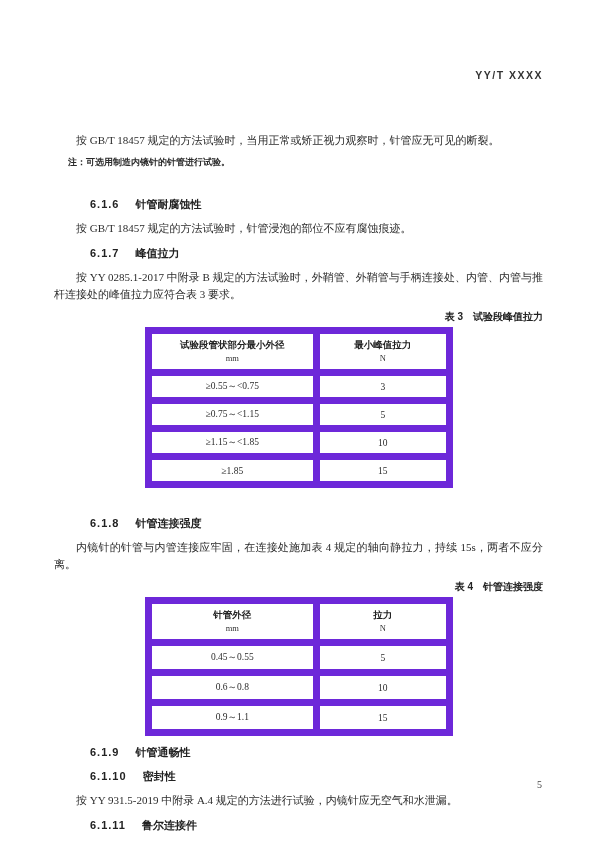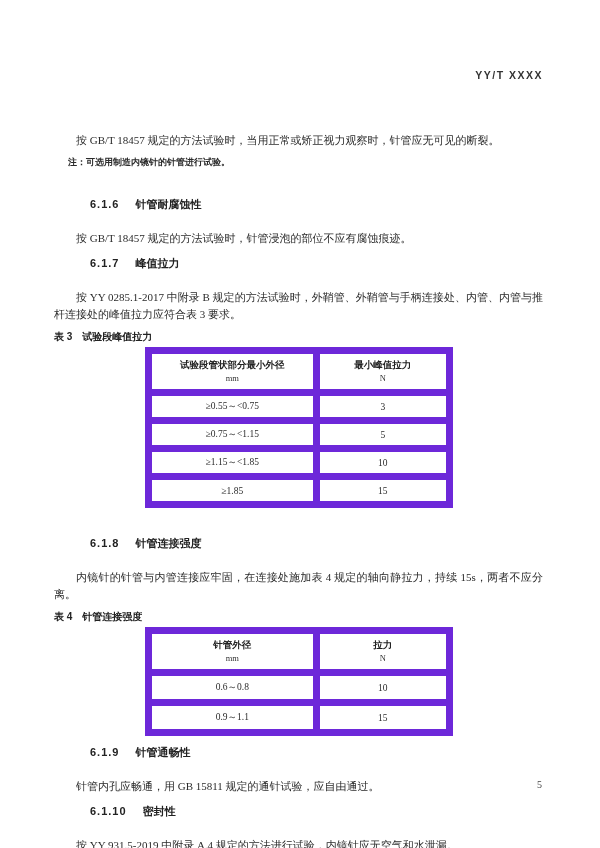--- a/index.html
+++ b/index.html
@@ -26,25 +26,25 @@
     font-size:9px;line-height:12px;margin:7px 0 9px 14px;
     color:#2b2b2b;font-weight:bold;
   }
   .sec{
     font-size:11px;line-height:15px;margin:0;
     font-family:"Liberation Sans", sans-serif;
     font-weight:bold;color:#222;
   }
   .sec .sec-num{margin-right:13px;letter-spacing:1px;padding-left:36px;}
   .mt-large{margin-top:29px;}
-  .mt-med{margin-top:18px;}
+  .mt-med{margin-top:8px;}
   .mt-sec{margin-top:9px;}
   .tbl-caption{
     font-size:10px;line-height:14px;margin:7px 0 3px 0;
-    text-align:left;font-weight:bold;
+    text-align:right;font-weight:bold;
     font-family:"Liberation Sans", sans-serif;color:#222;
   }
   table.std{
     width:308px;margin:0 auto;border-collapse:collapse;
     table-layout:fixed;
   }
   table.std th, table.std td{
     border:7px solid #6d28d9;text-align:center;vertical-align:middle;
     padding:0;
   }
@@ -150,35 +150,38 @@
             <div class="th-unit">mm</div>
           </th>
           <th>
             <div class="th-label">拉力</div>
             <div class="th-unit">N</div>
           </th>
         </tr>
       </thead>
       <tbody>
         <tr>
+          <td>0.45～0.55</td>
+          <td>5</td>
+        </tr>
+        <tr>
           <td>0.6～0.8</td>
           <td>10</td>
         </tr>
         <tr>
           <td>0.9～1.1</td>
           <td>15</td>
         </tr>
       </tbody>
     </table>
 
     <h3 class="sec mt-sec">
       <span class="sec-num">6.1.9</span>
       <span class="sec-title">针管通畅性</span>
     </h3>
-    <p class="body-text mt-med">针管内孔应畅通，用 GB 15811 规定的通针试验，应自由通过。</p>
 
     <h3 class="sec mt-sec">
       <span class="sec-num">6.1.10</span>
       <span class="sec-title">密封性</span>
     </h3>
     <p class="body-text mt-med">按 YY 931.5-2019 中附录 A.4 规定的方法进行试验，内镜针应无空气和水泄漏。</p>
 
     <h3 class="sec mt-sec">
       <span class="sec-num">6.1.11</span>
       <span class="sec-title">鲁尔连接件</span>

